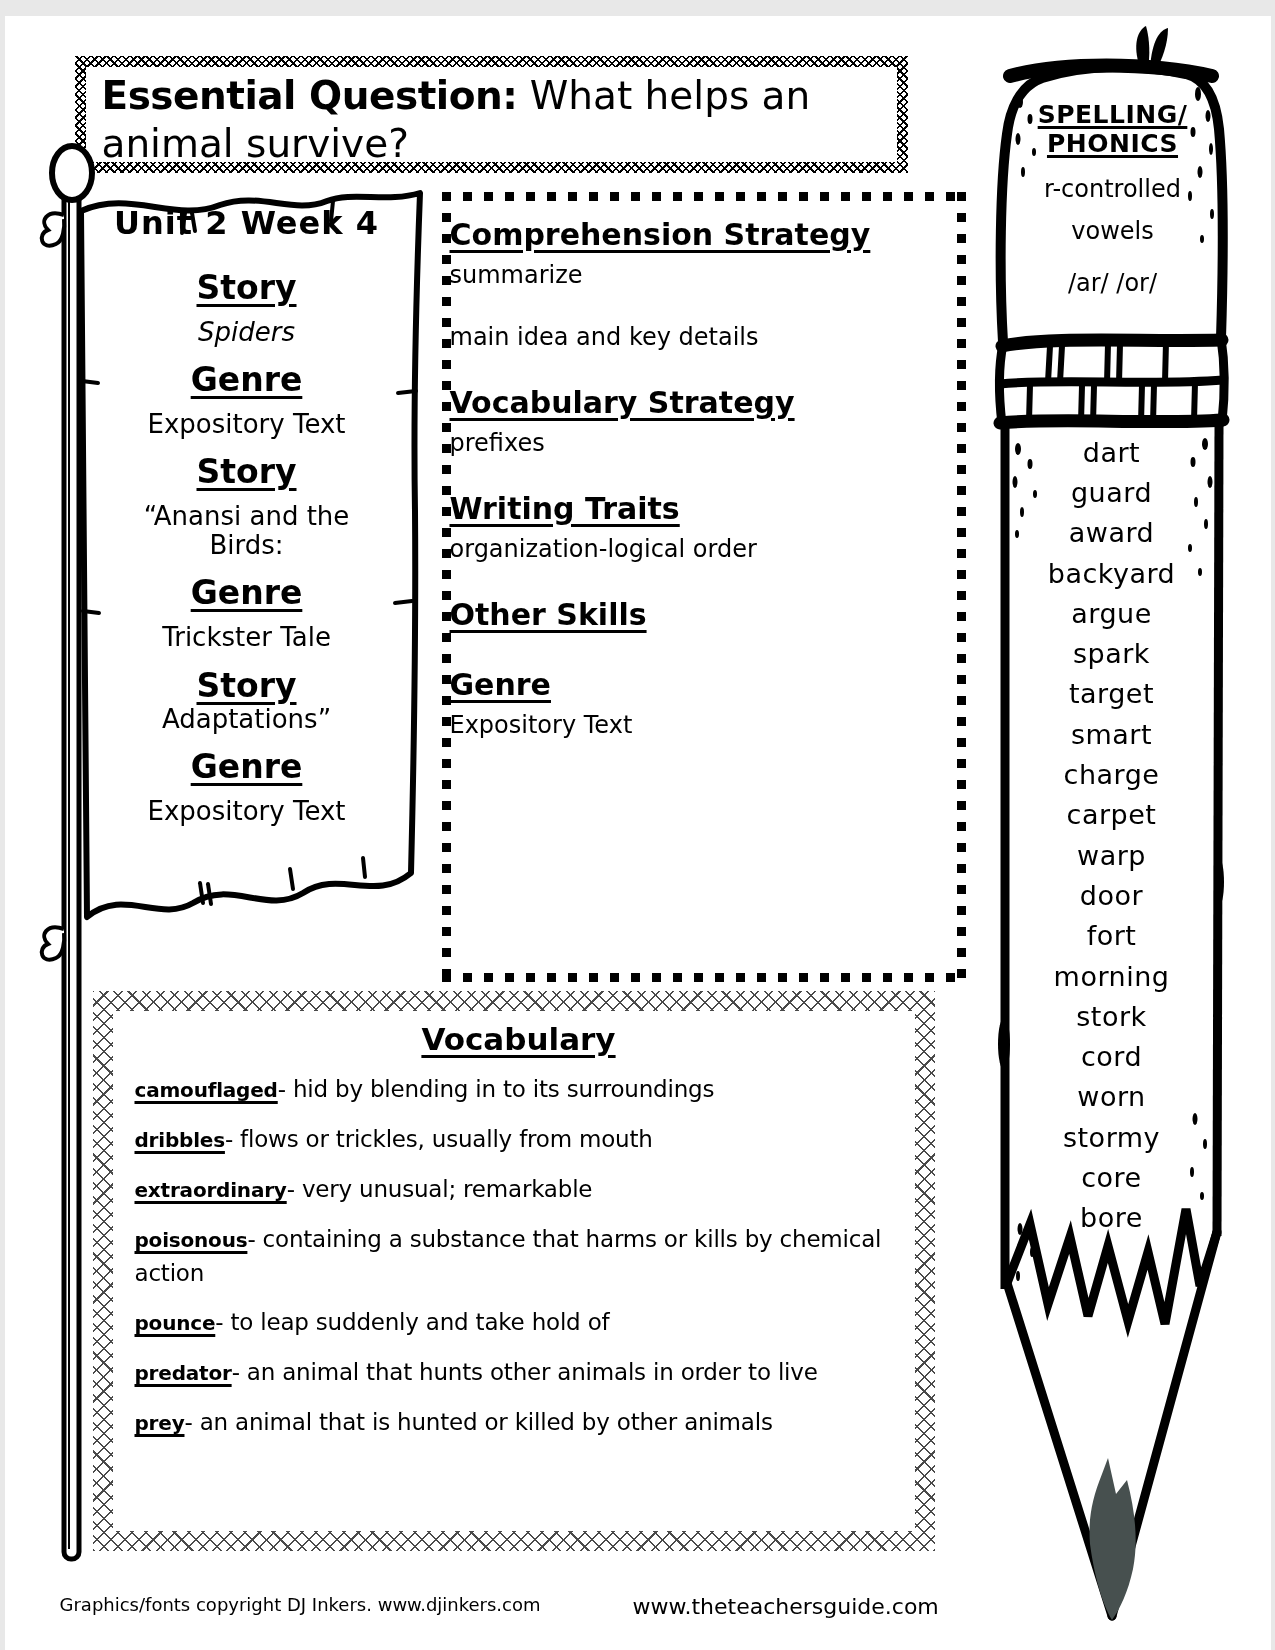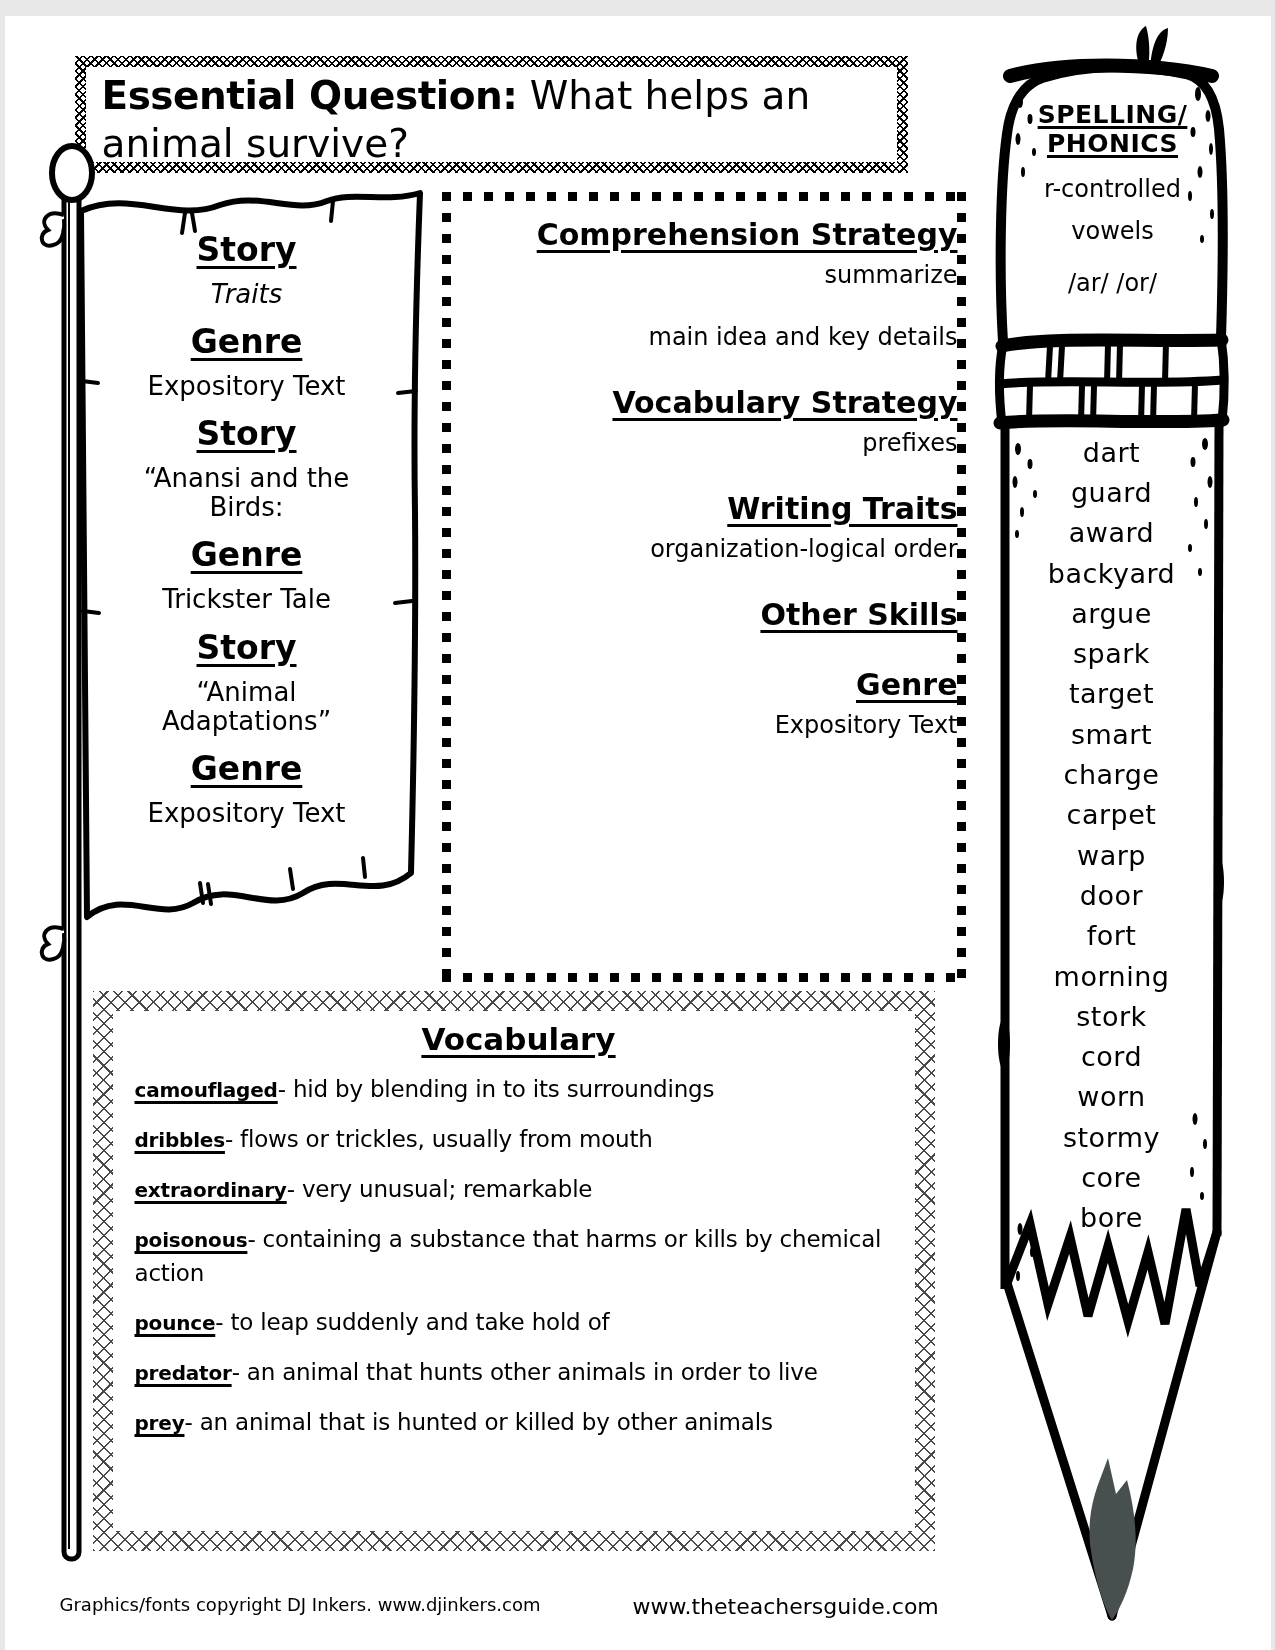--- a/index.html
+++ b/index.html
@@ -36,21 +36,21 @@
   .mtA{margin-top:26px;} .mtB{margin-top:11px;} .mtC{margin-top:13px;}
   
   .skills-box{
     position:absolute;left:437px;top:176px;width:524px;height:790px;
     background:
       repeating-linear-gradient(90deg,#000 0 9px,transparent 9px 21px) 0 0/100% 9px no-repeat,
       repeating-linear-gradient(90deg,#000 0 9px,transparent 9px 21px) 0 100%/100% 9px no-repeat,
       repeating-linear-gradient(180deg,#000 0 9px,transparent 9px 21px) 0 0/9px 100% no-repeat,
       repeating-linear-gradient(180deg,#000 0 9px,transparent 9px 21px) 100% 0/9px 100% no-repeat;
   }
-  .skills-inner{padding:24px 8px 0 8px;text-align:right;}
+  .skills-inner{padding:24px 8px 0 8px;text-align:left;}
   .sk-sec{margin-bottom:32px;}
   .sh{
     font-size:30px;font-weight:800;line-height:38px;
     text-decoration:underline;text-decoration-thickness:3px;text-underline-offset:5px;
   }
   .sv{font-size:24px;line-height:30px;margin-top:6px;}
   .b{font-weight:700;}
   
   .pencil-svg{position:absolute;left:985px;top:8px;width:245px;height:1610px;}
   .pencil-head{position:absolute;left:1008px;top:84px;width:200px;text-align:center;}
@@ -130,36 +130,36 @@
         <path d="M 48 480 L 64 482"></path>
         <path d="M 168 772 L 165 752"></path>
         <path d="M 176 773 L 173 753"></path>
         <path d="M 258 758 L 255 738"></path>
         <path d="M 330 746 L 328 727"></path>
       </g>
     </g>
   </svg>
 
   <div class="flag-text">
+    <div class="flag-title">Unit 2 Week 4</div>
 
     <div class="fh mtA">Story</div>
-    <div class="fv it mtB">Traits</div>
+    <div class="fv it mtB">Spiders</div>
 
     <div class="fh mtC">Genre</div>
     <div class="fv mtB">Expository Text</div>
 
     <div class="fh mtC">Story</div>
     <div class="fv mtB">“Anansi and the</div>
     <div class="fv">Birds:</div>
 
     <div class="fh mtC">Genre</div>
     <div class="fv mtB">Trickster Tale</div>
 
     <div class="fh mtC">Story</div>
-    <div class="fv mtB">“Animal</div>
     <div class="fv">Adaptations”</div>
 
     <div class="fh mtC">Genre</div>
     <div class="fv mtB">Expository Text</div>
   </div>
 
   <div class="skills-box">
     <div class="skills-inner">
       <div class="sk-sec">
         <div class="sh">Comprehension Strategy</div>

